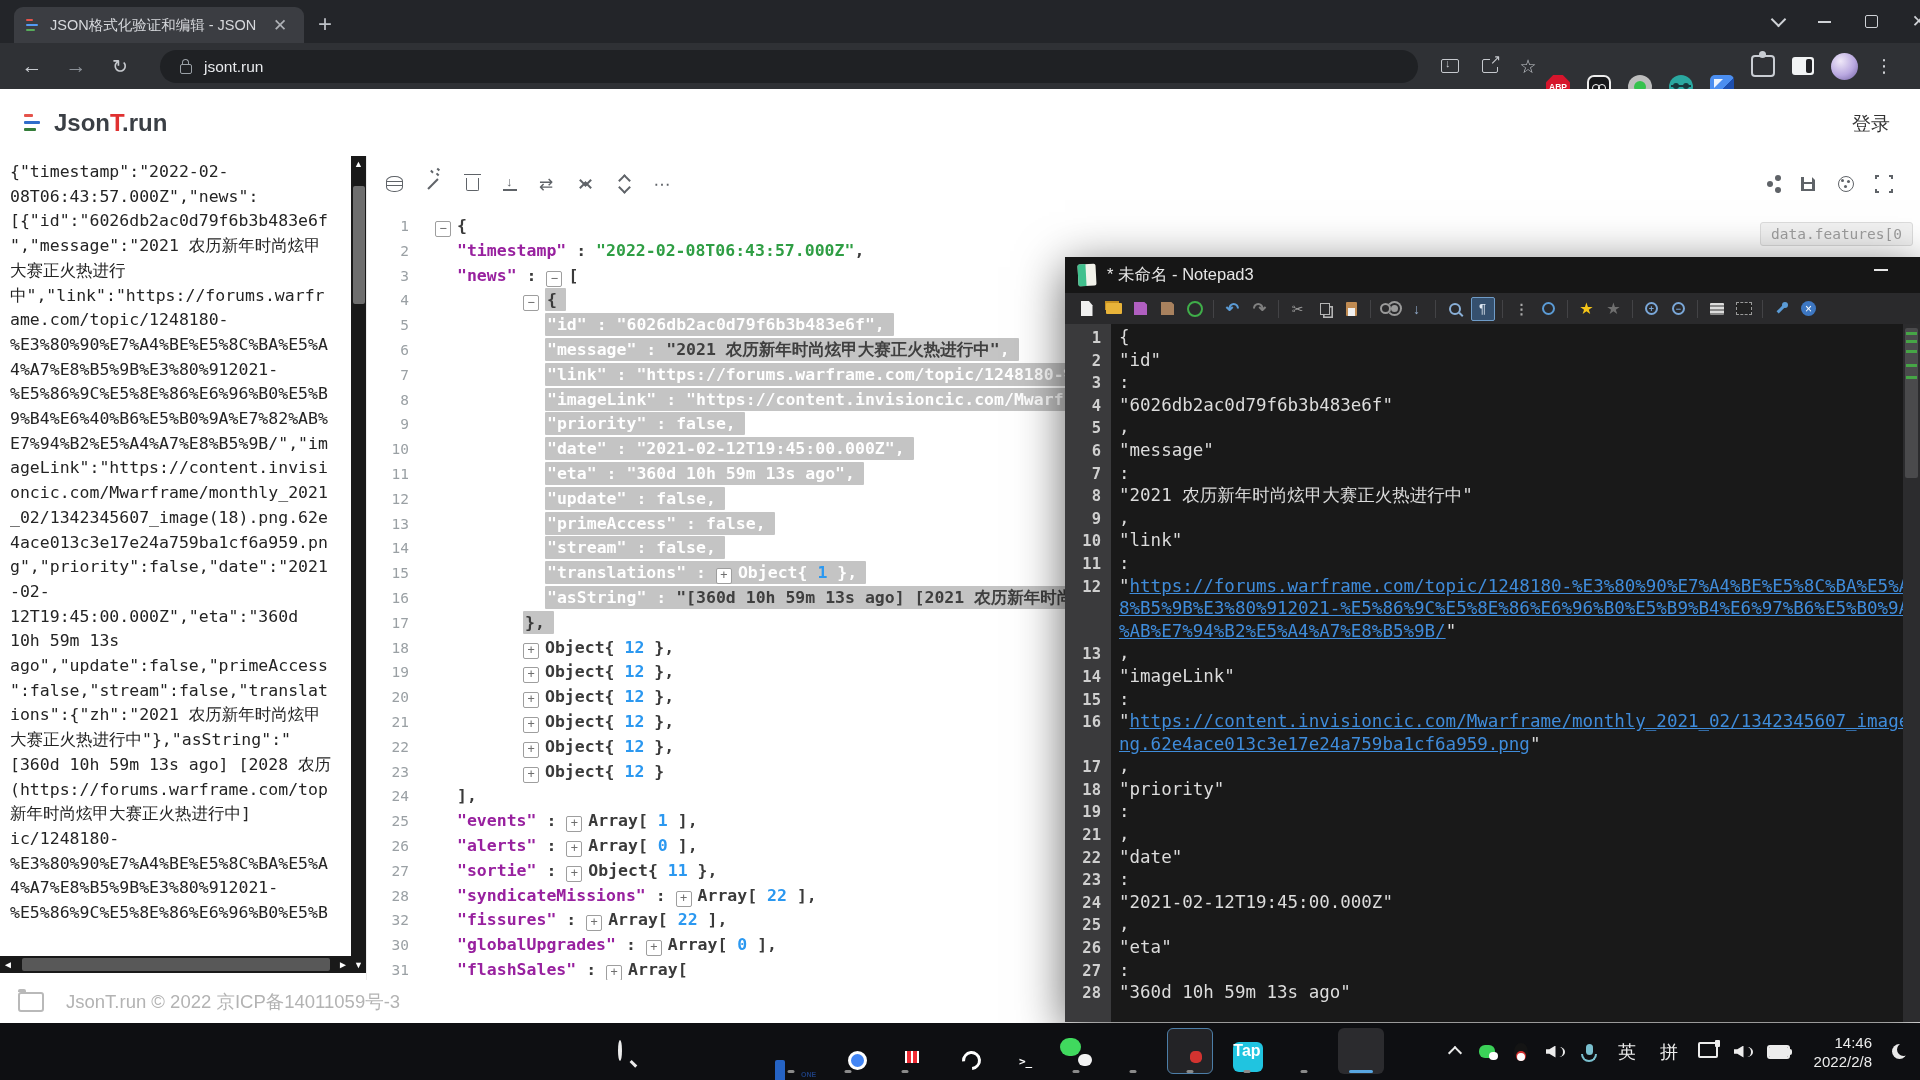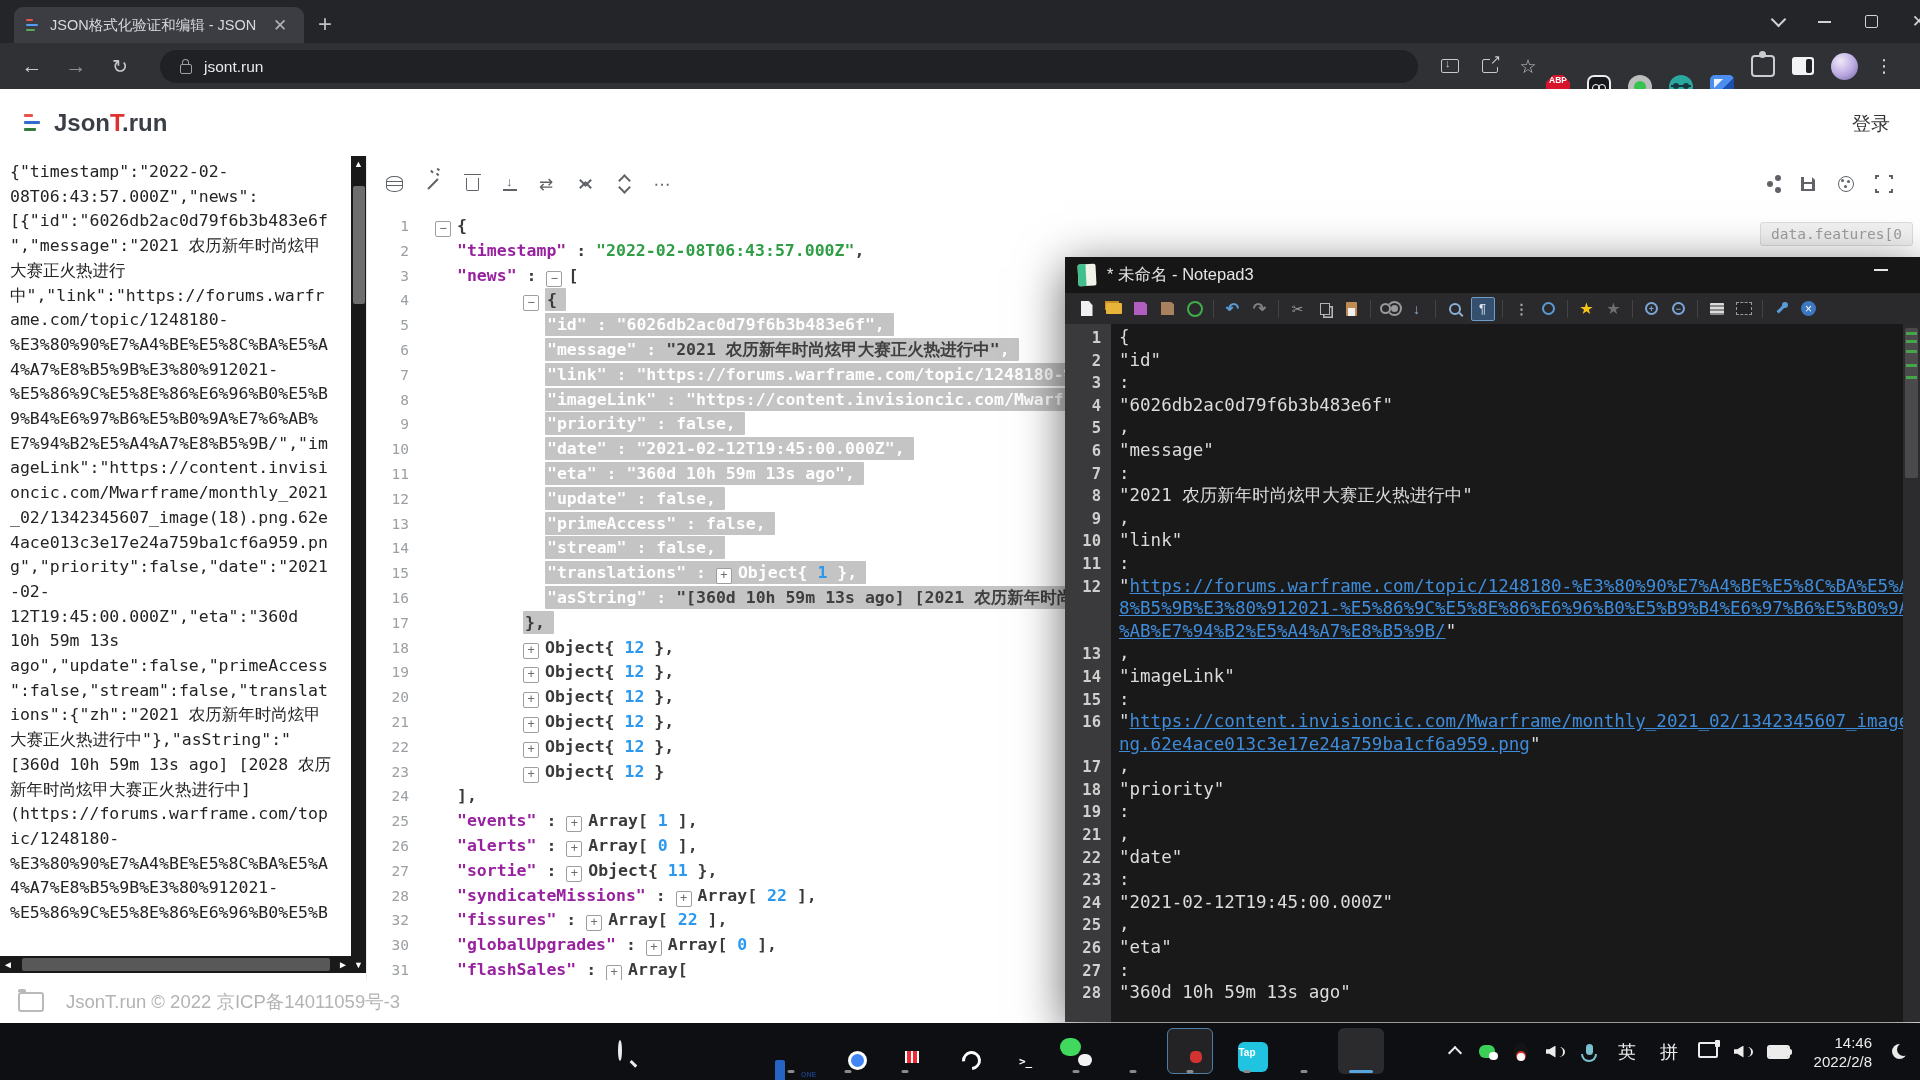--- a/index.html
+++ b/index.html
@@ -37,21 +37,21 @@
     border-bottom:none;border-radius:4px 4px 0 0;}
   #url-text{color:#e8eaed;font-size:15.5px;}
   .nav-right{position:absolute;top:0;height:46px;display:flex;align-items:center;justify-content:center;width:36px;}
   #ic-install{left:1432px;} #ic-share{left:1472px;} #ic-star{left:1510px;}
   .instal{width:16px;height:12px;border:1.8px solid #c6c9ce;border-radius:2px;position:relative;}
   .instal:before{content:"↓";position:absolute;left:3px;top:-3px;color:#c6c9ce;font-size:11px;}
   .sharei{width:14px;height:12px;border:1.8px solid #c6c9ce;border-radius:2px;position:relative;}
   .sharei:before{content:"↗";position:absolute;right:-4px;top:-8px;color:#c6c9ce;font-size:13px;background:#2f3135;}
   .stari{color:#c6c9ce;font-size:19px;}
   #extrow{position:absolute;left:1546px;top:0;height:46px;display:flex;align-items:center;gap:17px;}
-  .ext{width:24px;height:24px;position:relative;display:flex;justify-content:center;margin-top:42px;}
+  .ext{width:24px;height:24px;position:relative;display:flex;align-items:center;justify-content:center;margin-top:42px;}
   .ic-adblock-plus{background:#d6152c;clip-path:polygon(30% 0,70% 0,100% 30%,100% 70%,70% 100%,30% 100%,0 70%,0 30%);}
   .ic-adblock-plus i{color:#fff;font-size:8.5px;font-weight:bold;font-style:normal;}
   .ic-imagus{background:#17181b;border:2px solid #ececec;border-radius:7px;box-sizing:border-box;}
   .ic-imagus:before{content:"";width:6px;height:6px;border:1.6px solid #fff;border-radius:50%;
     position:absolute;left:3px;top:7px;box-shadow:9px 0 0 -1.6px transparent;}
   .ic-imagus:after{content:"";width:6px;height:6px;border:1.6px solid #fff;border-radius:50%;
     position:absolute;right:3px;top:7px;}
   .ic-proxy{background:#bdbdbd;border-radius:50%;}
   .ic-proxy:before{content:"";width:12px;height:12px;background:#35c24d;border-radius:50%;position:absolute;left:6px;top:6px;}
   .ic-proxy i{position:absolute;right:-4px;bottom:-4px;width:12px;height:12px;background:#f59f00;color:#fff;
@@ -232,21 +232,21 @@
     border-bottom-color:transparent;transform:rotate(40deg);}
   .ic-terminal:before{content:"";width:30px;height:30px;border-radius:6px;background:linear-gradient(#5a5a5a 0 8px,#333 8px);}
   .ic-terminal i{position:absolute;color:#fff;font-size:11px;font-weight:bold;font-family:"DejaVu Sans Mono",monospace;margin-top:4px;}
   .ic-wechat:before{content:"";width:21px;height:18px;background:#40d95e;border-radius:9px;position:absolute;left:7px;top:10px;}
   .ic-wechat:after{content:"";width:14px;height:12px;background:#f2f2f2;border-radius:6px;position:absolute;right:7px;bottom:8px;}
   .ic-game:before{content:"";width:30px;height:30px;border-radius:50%;
     background:radial-gradient(circle at 50% 42%,#7a5a38 0 26%,#17171b 62%);}
   .ic-scanner-app:before{content:"";width:28px;height:28px;border-radius:5px;background:#2f6cb3;}
   .ic-scanner-app:after{content:"";position:absolute;width:12px;height:12px;border-radius:40%;background:#d23330;}
   .ic-taptap:before{content:"";width:30px;height:30px;border-radius:6px;background:#20c4e0;position:absolute;}
-  .ic-taptap i{position:relative;color:#fff;font-size:10px;font-weight:bold;z-index:2;text-align:center;}
+  .ic-taptap i{position:relative;color:#fff;font-size:16px;font-weight:bold;z-index:2;text-align:center;}
   .ic-telegram:before{content:"";width:30px;height:26px;background:#2ea6dd;
     clip-path:polygon(0 42%,100% 0,72% 100%,42% 62%);}
   .ic-notepad3:before{content:"";width:22px;height:27px;background:#f2f2ea;border-radius:2px;transform:rotate(-4deg);
     box-shadow:inset 8px 0 0 #41c08d;}
   #tray{position:absolute;right:0;top:0;height:57px;display:flex;align-items:center;}
   .tray{height:40px;display:flex;align-items:center;justify-content:center;position:relative;}
   .tray i{font-style:normal;color:#ececec;}
   .ic-chevron-up{width:30px;}
   .ic-chevron-up:before{content:"";width:8px;height:8px;border-left:2px solid #ececec;border-top:2px solid #ececec;transform:rotate(45deg);margin-top:3px;}
   .ic-wechat-tray{width:34px;}
@@ -352,37 +352,37 @@
       <div class="raw-line">{"timestamp":"2022-02-</div>
       <div class="raw-line">08T06:43:57.000Z","news":</div>
       <div class="raw-line">[{"id":"6026db2ac0d79f6b3b483e6f</div>
       <div class="raw-line">","message":"2021 农历新年时尚炫甲</div>
       <div class="raw-line">大赛正火热进行</div>
       <div class="raw-line">中","link":"https://forums.warfr</div>
       <div class="raw-line">ame.com/topic/1248180-</div>
       <div class="raw-line">%E3%80%90%E7%A4%BE%E5%8C%BA%E5%A</div>
       <div class="raw-line">4%A7%E8%B5%9B%E3%80%912021-</div>
       <div class="raw-line">%E5%86%9C%E5%8E%86%E6%96%B0%E5%B</div>
-      <div class="raw-line">9%B4%E6%97%B6%E5%B0%9A%E7%6%AB%</div>
+      <div class="raw-line">9%B4%E6%40%B6%E5%B0%9A%E7%82%AB%</div>
       <div class="raw-line">E7%94%B2%E5%A4%A7%E8%B5%9B/","im</div>
       <div class="raw-line">ageLink":"https://content.invisi</div>
       <div class="raw-line">oncic.com/Mwarframe/monthly_2021</div>
       <div class="raw-line">_02/1342345607_image(18).png.62e</div>
       <div class="raw-line">4ace013c3e17e24a759ba1cf6a959.pn</div>
       <div class="raw-line">g","priority":false,"date":"2021</div>
       <div class="raw-line">-02-</div>
       <div class="raw-line">12T19:45:00.000Z","eta":"360d</div>
       <div class="raw-line">10h 59m 13s</div>
       <div class="raw-line">ago","update":false,"primeAccess</div>
       <div class="raw-line">":false,"stream":false,"translat</div>
       <div class="raw-line">ions":{"zh":"2021 农历新年时尚炫甲</div>
       <div class="raw-line">大赛正火热进行中"},"asString":"</div>
       <div class="raw-line">[360d 10h 59m 13s ago] [2028 农历</div>
+      <div class="raw-line">(https://forums.warframe.com/top</div>
       <div class="raw-line">新年时尚炫甲大赛正火热进行中]</div>
-      <div class="raw-line">(https://forums.warframe.com/top</div>
       <div class="raw-line">ic/1248180-</div>
       <div class="raw-line">%E3%80%90%E7%A4%BE%E5%8C%BA%E5%A</div>
       <div class="raw-line">4%A7%E8%B5%9B%E3%80%912021-</div>
       <div class="raw-line">%E5%86%9C%E5%8E%86%E6%96%B0%E5%B</div>
     </div>
   <div id="vscroll">
     <span class="arr" style="top:0">▲</span>
     <span class="thumb"></span>
     <span class="arr" style="bottom:0">▼</span>
   </div>

